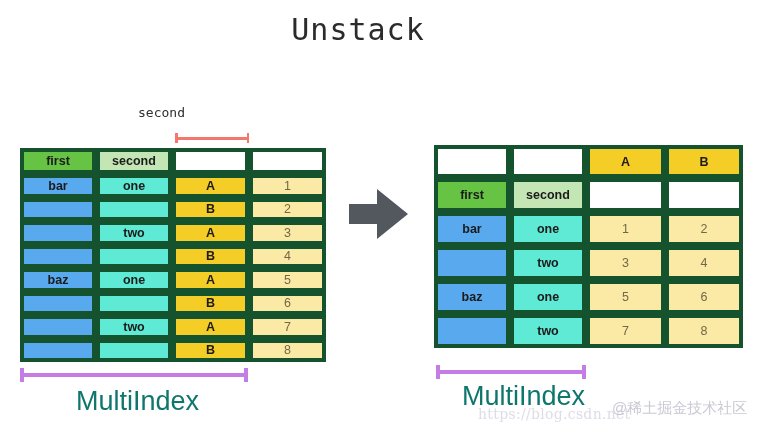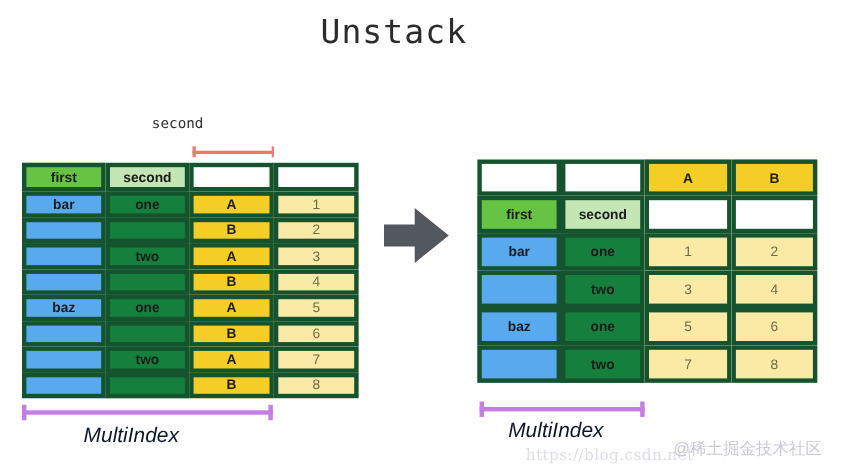--- a/index.html
+++ b/index.html
@@ -54,21 +54,21 @@
     font-size: 12.5px;
     font-weight: bold;
     color: #1b1b1b;
     background: #ffffff;
     overflow: hidden;
   }
   .c-blank   { background: #ffffff; }
   .c-green   { background: #66c344; }
   .c-lgreen  { background: #c3e6b4; }
   .c-blue    { background: #59a9ef; }
-  .c-lblue   { background: #15803d; }
+  .c-lblue   { background: #5eead4; }
   .c-yellow  { background: #f5cd27; }
   .c-lyellow { background: #fbeaa5; color: #6f6a43; font-weight: normal; font-size: 12.5px; }
 
   
   #flow-arrow {
     position: absolute;
     left: 349px;
     top: 186px;
     width: 60px;
     height: 56px;
@@ -112,24 +112,23 @@
     background: #c57de6;
   }
   .pbracket .tick.l { left: 0; }
   .pbracket .tick.r { right: 0; }
   #bracket-left  { left: 20px;  top: 368px; width: 228px; }
   #bracket-right { left: 436px; top: 365px; width: 150px; }
 
   .mi-label {
     position: absolute;
     font-family: "Liberation Sans", sans-serif;
-    font-size: 19px;
-    color: #0f172a;
-    white-space: nowrap;
-    font-style: italic;
+    font-size: 27px;
+    color: #0f766e;
+    white-space: nowrap;
   }
   #mi-label-left  { left: 76px;  top: 386px; }
   #mi-label-right { left: 462px; top: 381px; }
 
   
   #watermark-brand {
     position: absolute;
     left: 612px;
     top: 399px;
     font-size: 15px;

